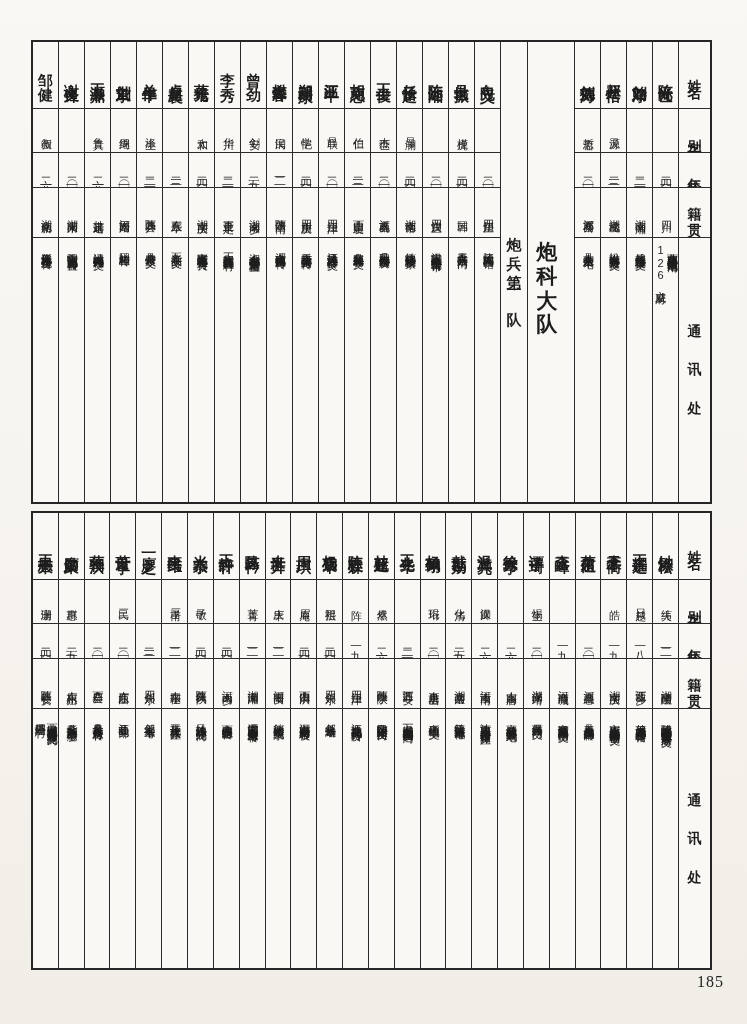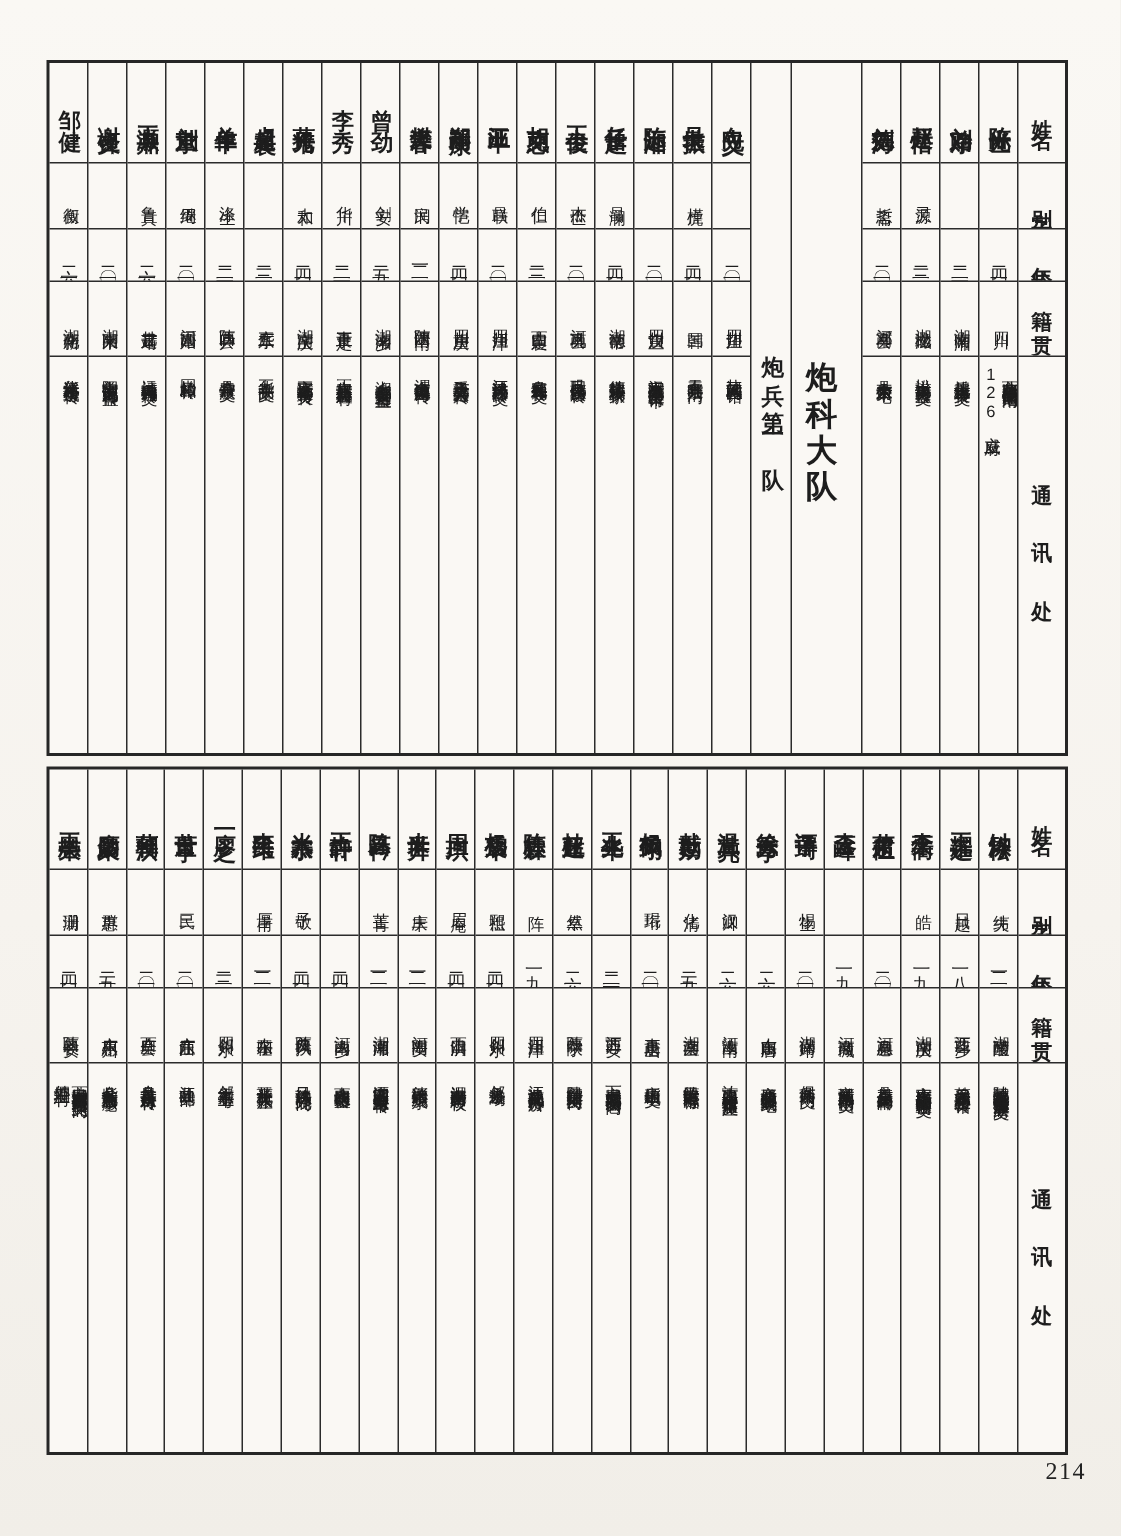--- a/index.html
+++ b/index.html
@@ -915,14 +915,14 @@
             <span class="v">陕西长安</span>
           </div>
           <div class="cell c-addr">
             <span class="v">西安城内钟楼西边永盛魁号转交北门
 外墿堌王村</span>
           </div>
         </div>
       </div>
   </section>
 
-  <div class="pageno">214</div>
+  <div class="pageno">185</div>
 </div>
 
 </body></html>

